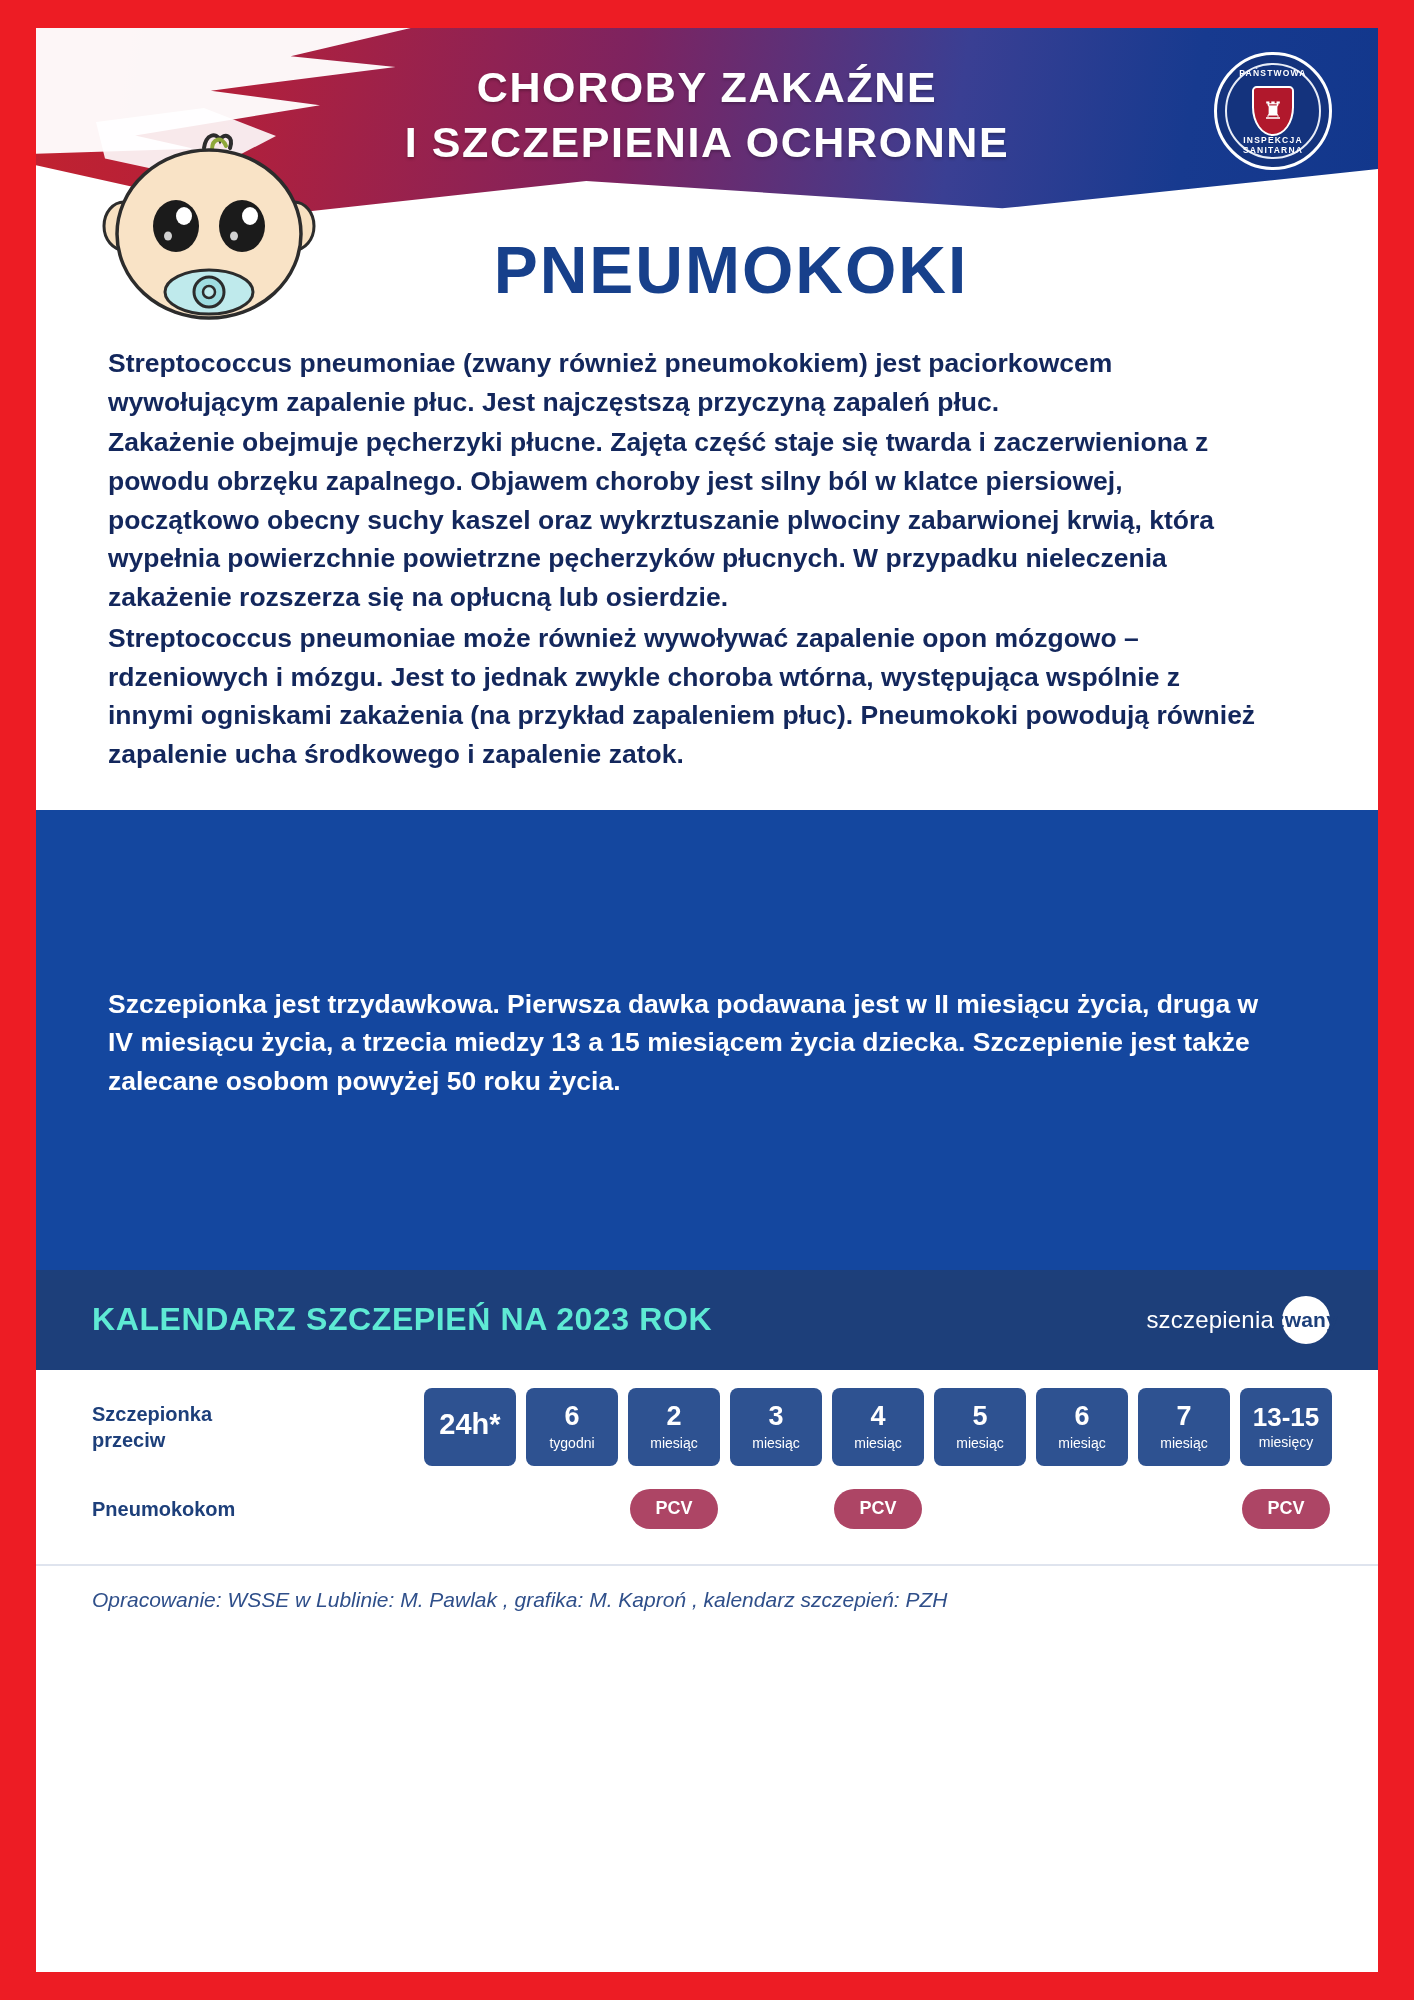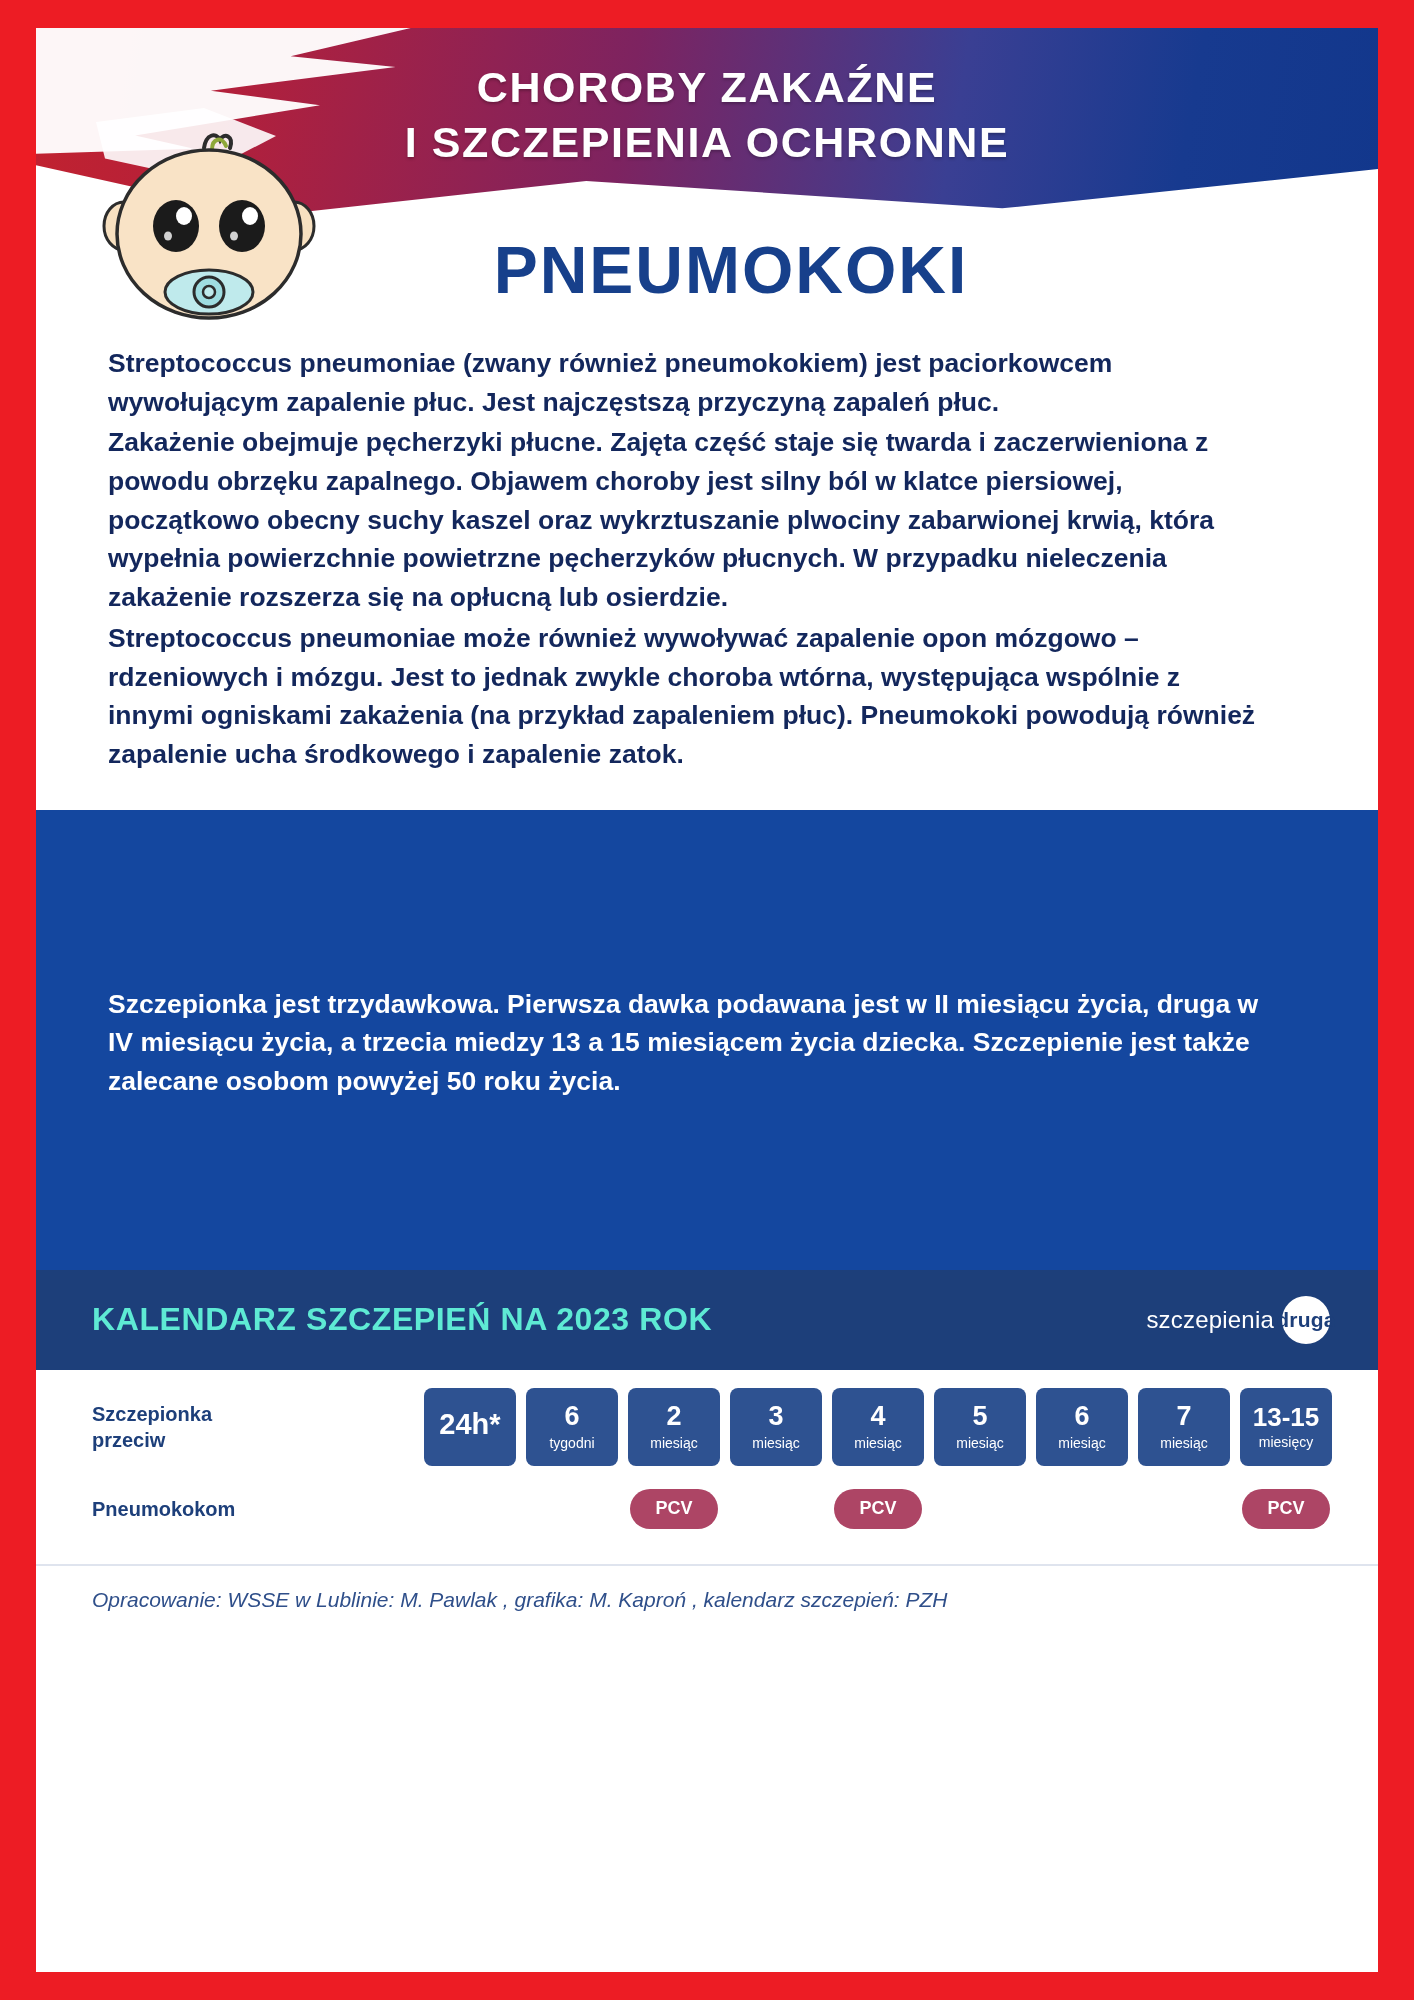--- a/index.html
+++ b/index.html
@@ -278,20 +278,28 @@
   <div class="header">
     <div class="header-gradient"></div>
     <div class="header-white-brush"></div>
     <div class="header-white-brush2"></div>
 
     <div class="header-title">
       <span>CHOROBY ZAKAŹNE</span>
       <span>I SZCZEPIENIA OCHRONNE</span>
     </div>
 
+    <div class="seal">
+      <div class="seal-ring"></div>
+      <div class="seal-text-top">PAŃSTWOWA</div>
+      <div class="seal-shield">
+        <span class="seal-eagle">♜</span>
+      </div>
+      <div class="seal-text-bottom">INSPEKCJA SANITARNA</div>
+    </div>
   </div>
 
   <div class="baby">
     <svg viewBox="0 0 230 200" width="230" height="200" aria-hidden="true">
 
       <ellipse cx="30" cy="96" rx="20" ry="24" fill="#f7e0c0" stroke="#2c2c2c" stroke-width="3"></ellipse>
       <ellipse cx="200" cy="96" rx="20" ry="24" fill="#f7e0c0" stroke="#2c2c2c" stroke-width="3"></ellipse>
 
       <path d="M110 18 C112 4 122 2 126 10 C130 2 140 6 136 18" fill="none" stroke="#2c2c2c" stroke-width="4" stroke-linecap="round"></path>
       <path d="M118 20 C118 8 128 6 132 16" fill="none" stroke="#8ea83a" stroke-width="4" stroke-linecap="round"></path>
@@ -321,21 +329,21 @@
 
   <div class="vaccine-band">
     <div class="vaccine-text">Szczepionka jest trzydawkowa. Pierwsza dawka podawana jest w II miesiącu życia, druga w IV miesiącu życia, a trzecia miedzy 13 a 15 miesiącem życia dziecka. Szczepienie jest także zalecane osobom powyżej 50 roku życia.</div>
   </div>
 
   <div class="calendar">
     <div class="calendar-head">
       <div class="calendar-title">KALENDARZ SZCZEPIEŃ NA 2023 ROK</div>
       <div class="calendar-logo">
         <span>szczepienia</span>
-        <span class="logo-info">druga</span>
+        <span class="logo-info">zwany</span>
       </div>
     </div>
 
     <div class="calendar-body">
 
       <div class="cal-row">
         <div class="cal-label">
           <div>Szczepionka</div>
           <div>przeciw</div>
         </div>

